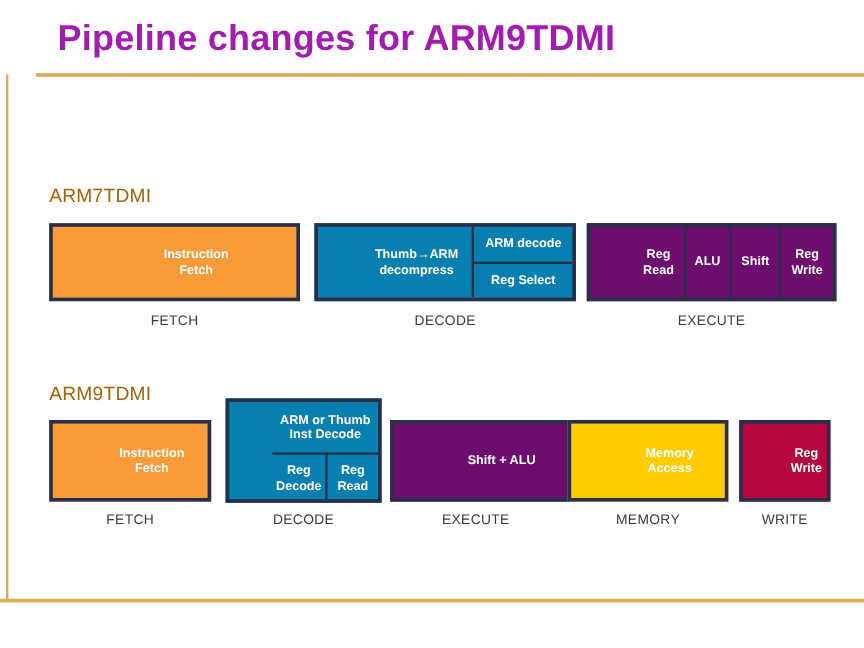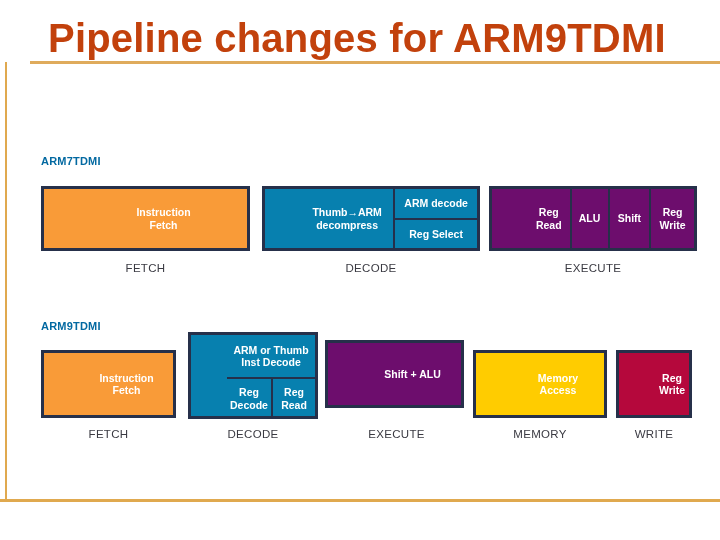--- a/index.html
+++ b/index.html
@@ -39,33 +39,33 @@
     width: 720px;
     height: 3px;
     background: #e0a94f;
   }
 
   
   #slide-title {
     position: absolute;
     left: 48px;
     top: 16px;
-    font-size: 40px;
+    font-size: 30px;
     font-weight: bold;
-    color: #c2410c;
+    color: #a21caf;
     letter-spacing: 0.2px;
     white-space: nowrap;
   }
 
   
   .section-heading {
     position: absolute;
-    font-size: 11px;
-    font-weight: bold;
-    color: #0369a1;
+    font-size: 16px;
+    font-weight: normal;
+    color: #a16207;
     letter-spacing: 0.2px;
   }
   #arm7-heading { left: 41px; top: 155px; }
   #arm9-heading { left: 41px; top: 320px; }
 
   
   .stage-block {
     position: absolute;
     box-sizing: border-box;
     border: 3px solid #26304a;
@@ -109,21 +109,21 @@
   #arm7-decode     { left: 262px; top: 186px; width: 218px; height: 65px; }
   #arm7-execute    { left: 489px; top: 186px; width: 208px; height: 65px; }
 
   #arm7-label-fetch   { left: 41px;  top: 262px; width: 209px; }
   #arm7-label-decode  { left: 262px; top: 262px; width: 218px; }
   #arm7-label-execute { left: 489px; top: 262px; width: 208px; }
 
   
   #arm9-fetch   { left: 41px;  top: 350px; width: 135px; height: 68px; }
   #arm9-decode  { left: 188px; top: 332px; width: 130px; height: 87px; }
-  #arm9-execute { left: 325px; top: 340px; width: 139px; height: 68px; }
+  #arm9-execute { left: 325px; top: 350px; width: 150px; height: 68px; }
   #arm9-memory  { left: 473px; top: 350px; width: 134px; height: 68px; }
   #arm9-write   { left: 616px; top: 350px; width: 76px;  height: 68px; }
 
   #arm9-label-fetch   { left: 41px;  top: 428px; width: 135px; }
   #arm9-label-decode  { left: 188px; top: 428px; width: 130px; }
   #arm9-label-execute { left: 325px; top: 428px; width: 143px; }
   #arm9-label-memory  { left: 473px; top: 428px; width: 134px; }
   #arm9-label-write   { left: 616px; top: 428px; width: 76px;  }
 </style>
 </head>

